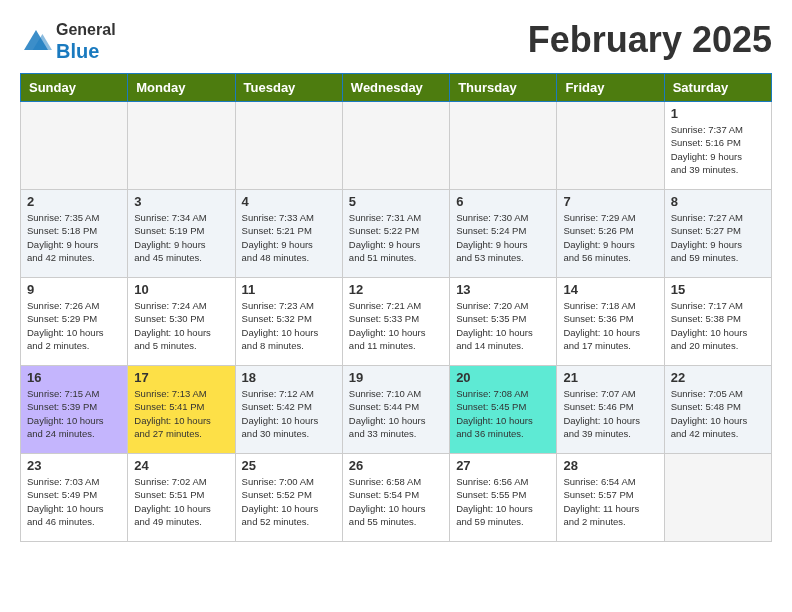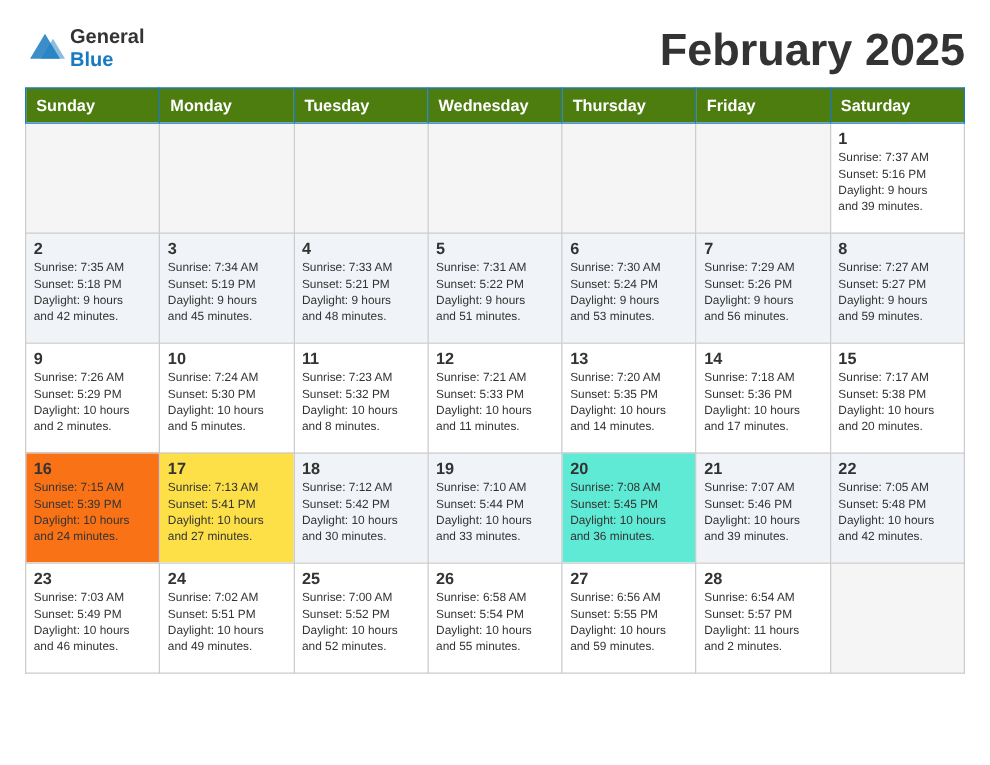--- a/index.html
+++ b/index.html
@@ -25,21 +25,21 @@
       display: flex;
       flex-direction: column;
       line-height: 1.2;
     }
     .logo-general {
       font-size: 16px;
       font-weight: bold;
       color: #333;
     }
     .logo-blue {
-      font-size: 16px;
+      font-size: 20px;
       font-weight: bold;
       color: #1a7abf;
     }
     .logo-icon {
       width: 32px;
       height: 32px;
     }
     .title-block {
       text-align: right;
     }
@@ -238,21 +238,21 @@
         </td>
         <td>
           <span class="day-num">15</span>
           <div class="day-info" style="white-space: pre-line;">Sunrise: 7:17 AM
 Sunset: 5:38 PM
 Daylight: 10 hours
 and 20 minutes.</div>
         </td>
       </tr>
       <tr class="week-row">
-        <td style="background: #f97316;">
+        <td style="background: #c4b5fd;">
           <span class="day-num">16</span>
           <div class="day-info" style="white-space: pre-line;">Sunrise: 7:15 AM
 Sunset: 5:39 PM
 Daylight: 10 hours
 and 24 minutes.</div>
         </td>
         <td style="background: #fde047;">
           <span class="day-num">17</span>
           <div class="day-info" style="white-space: pre-line;">Sunrise: 7:13 AM
 Sunset: 5:41 PM

